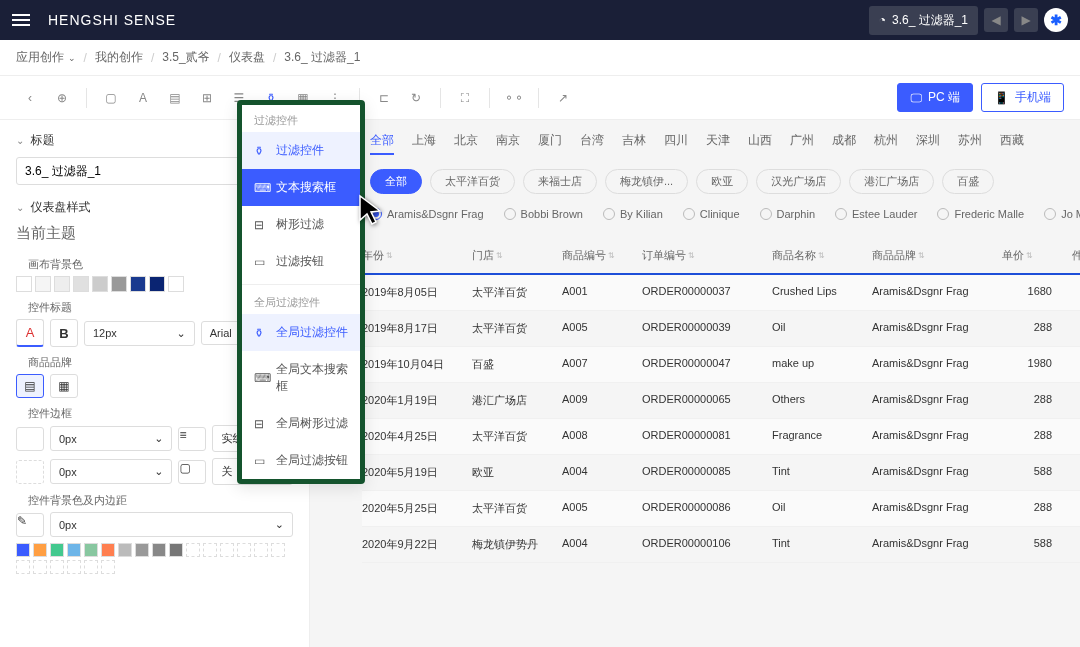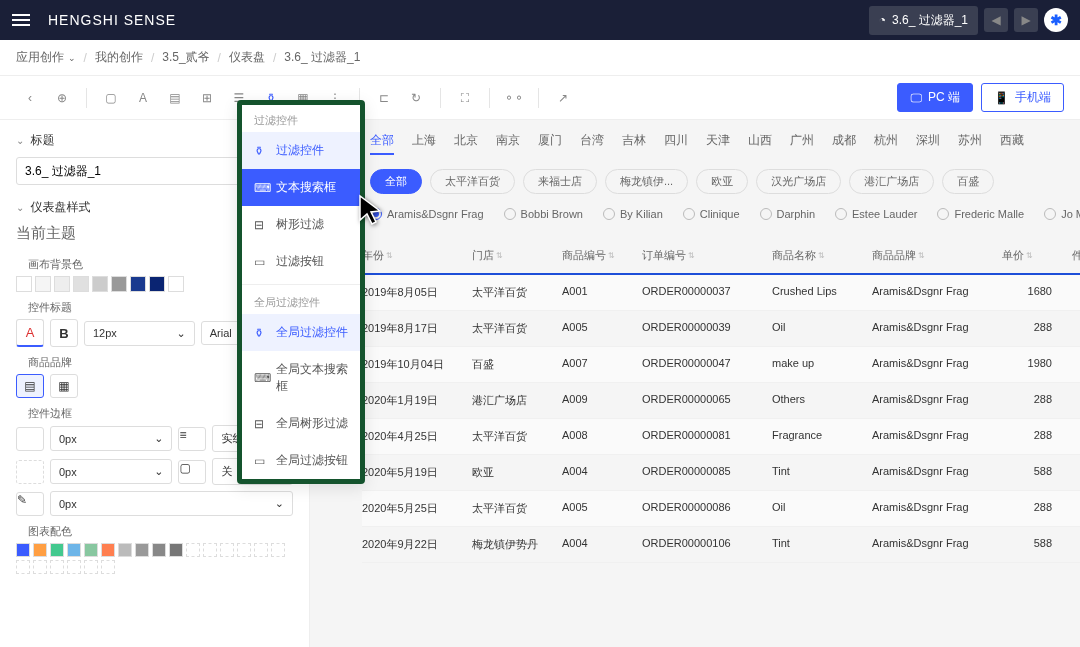--- a/index.html
+++ b/index.html
@@ -269,28 +269,28 @@
       <div class="border-icon" style="border-style:dashed"></div>
       <div class="select-box">
           <span>0px</span>
           <span>⌄</span>
         </div>
       <div class="border-icon">▢</div>
       <div class="select-box" style="flex:0.6">
           <span>关</span>
         </div>
     </div>
+    <div class="label-small">控件背景色及内边距</div>
     <div class="border-row">
       <div class="border-icon">✎</div>
       <div class="select-box">
           <span>0px</span>
           <span>⌄</span>
         </div>
     </div>
-    <div class="label-small">图表配色</div>
     <div class="palette" id="palette1">
         <div class="palette-sw" style="background: rgb(59, 92, 255);"></div>
         <div class="palette-sw" style="background: rgb(255, 159, 67);"></div>
         <div class="palette-sw" style="background: rgb(67, 200, 142);"></div>
         <div class="palette-sw" style="background: rgb(109, 181, 232);"></div>
         <div class="palette-sw" style="background: rgb(136, 199, 160);"></div>
         <div class="palette-sw" style="background: rgb(255, 127, 80);"></div>
         <div class="palette-sw" style="background: rgb(187, 187, 187);"></div>
         <div class="palette-sw" style="background: rgb(153, 153, 153);"></div>
         <div class="palette-sw" style="background: rgb(136, 136, 136);"></div>

